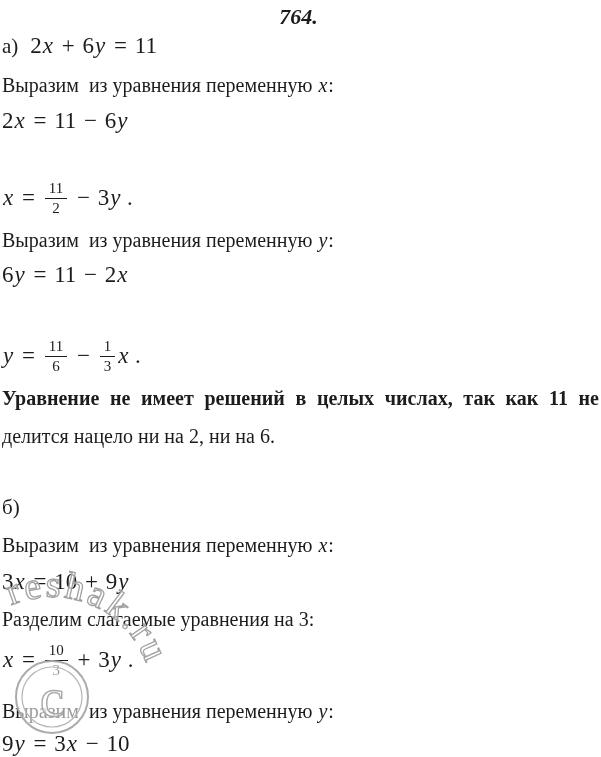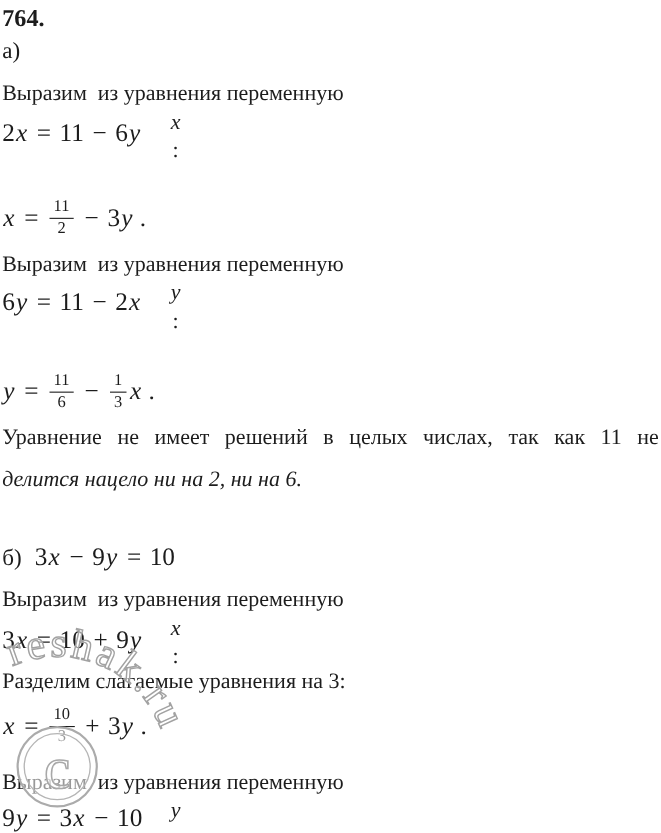--- a/index.html
+++ b/index.html
@@ -13,29 +13,30 @@
   .page {
     position: relative;
     width: 601px;
     height: 757px;
     background: #ffffff;
   }
   .hdr {
     position: absolute;
     top: 4px; left: 2px; right: 6px;
     display: flex;
-    justify-content: flex-start;
+    justify-content: center;
     align-items: flex-start;
+    font-style: italic;
   }
   .problem-number { font-weight: bold; font-size: 22px; }
   .copyright { font-size: 22px; }
 
   .line { position: absolute; left: 2px; white-space: pre; }
 
-  .text-line { font-size: 20px; line-height: 24px; flex-direction: column; }
+  .text-line { font-size: 20px; line-height: 24px; }
   .text-line .mi { font-style: italic; }
 
   .math-line {
     font-size: 23px;
     display: flex;
     align-items: center;
     line-height: 26px;
   }
   .math-line span { white-space: pre; }
   .math-line .mi { font-style: italic; padding: 0 1px; }
@@ -55,22 +56,23 @@
   .frac .num { display: block; font-size: 15px; padding: 0 4px 1px 4px; }
   .frac .den { display: block; font-size: 15px; border-top: 1.6px solid #1c1c1c; padding: 1px 4px 0 4px; }
 
   .justified {
     left: 0;
     width: 601px;
     padding: 0 2px;
     white-space: normal;
     text-align: justify;
     text-align-last: justify;
+    font-weight: bold;
   }
-  .justified2 { white-space: pre; font-style: italic; }
+  .justified2 { white-space: pre; }
 
   .watermark {
     position: absolute;
     left: -15px;
     top: 545px;
     pointer-events: none;
     z-index: 5;
   }
   .watermark text, .watermark textPath {
     font-family: "Liberation Serif", "DejaVu Serif", serif;
@@ -80,20 +82,21 @@
 <body>
 
 <div class="page">
 
   <div class="hdr">
     <span class="problem-number">764.</span>
   </div>
 
   <div class="line math-line" style="top:33px">
     <span class="part-label">а)</span>
+    <span class="math-tokens"><span class="mn">2</span><span class="mi">x</span><span class="mo"> + </span><span class="mn">6</span><span class="mi">y</span><span class="mo"> = </span><span class="mn">11</span></span>
   </div>
 
   <div class="line text-line math-line" style="top:72px;font-size:20px"><span class="mt">Выразим  из уравнения переменную </span><span class="mi">x</span><span class="mt">:</span></div>
 
   <div class="line math-line" style="top:108px"><span class="mn">2</span><span class="mi">x</span><span class="mo"> = </span><span class="mn">11</span><span class="mo"> − </span><span class="mn">6</span><span class="mi">y</span></div>
 
 
   <div class="line math-line" style="top:180px"><span class="mi">x</span><span class="mo"> = </span><span class="frac"><span class="num">11</span><span class="den">2</span></span><span class="mo"> − </span><span class="mn">3</span><span class="mi">y</span><span class="mt"> .</span></div>
 
   <div class="line text-line math-line" style="top:227px;font-size:20px"><span class="mt">Выразим  из уравнения переменную </span><span class="mi">y</span><span class="mt">:</span></div>
@@ -101,21 +104,20 @@
   <div class="line math-line" style="top:262px"><span class="mn">6</span><span class="mi">y</span><span class="mo"> = </span><span class="mn">11</span><span class="mo"> − </span><span class="mn">2</span><span class="mi">x</span></div>
 
 
   <div class="line math-line" style="top:338px"><span class="mi">y</span><span class="mo"> = </span><span class="frac"><span class="num">11</span><span class="den">6</span></span><span class="mo"> − </span><span class="frac"><span class="num">1</span><span class="den">3</span></span><span class="mi">x</span><span class="mt"> .</span></div>
 
   <div class="line text-line justified" style="top:386px">Уравнение не имеет решений в целых числах, так как 11 не</div>
   <div class="line text-line justified2" style="top:424px">делится нацело ни на 2, ни на 6.</div>
 
   <div class="line math-line" style="top:494px">
     <span class="part-label">б)</span>
-    <span class="math-tokens"><span class="mn">3</span><span class="mi">x</span><span class="mo"> − </span><span class="mn">9</span><span class="mi">y</span><span class="mo"> = </span><span class="mn">10</span></span>
   </div>
 
   <div class="line text-line math-line" style="top:532px;font-size:20px"><span class="mt">Выразим  из уравнения переменную </span><span class="mi">x</span><span class="mt">:</span></div>
 
   <div class="line math-line" style="top:569px"><span class="mn">3</span><span class="mi">x</span><span class="mo"> = </span><span class="mn">10</span><span class="mo"> + </span><span class="mn">9</span><span class="mi">y</span></div>
 
   <div class="line text-line" style="top:607px">Разделим слагаемые уравнения на 3:</div>
 
   <div class="line math-line" style="top:642px"><span class="mi">x</span><span class="mo"> = </span><span class="frac"><span class="num">10</span><span class="den">3</span></span><span class="mo"> + </span><span class="mn">3</span><span class="mi">y</span><span class="mt"> .</span></div>
 

